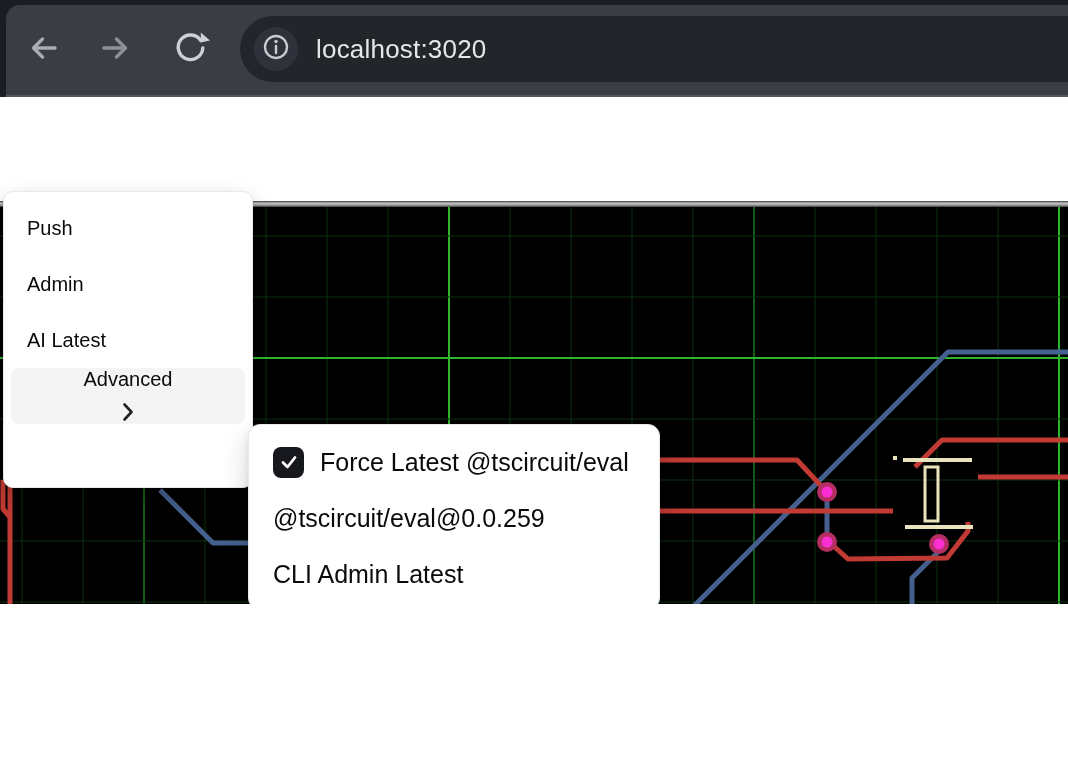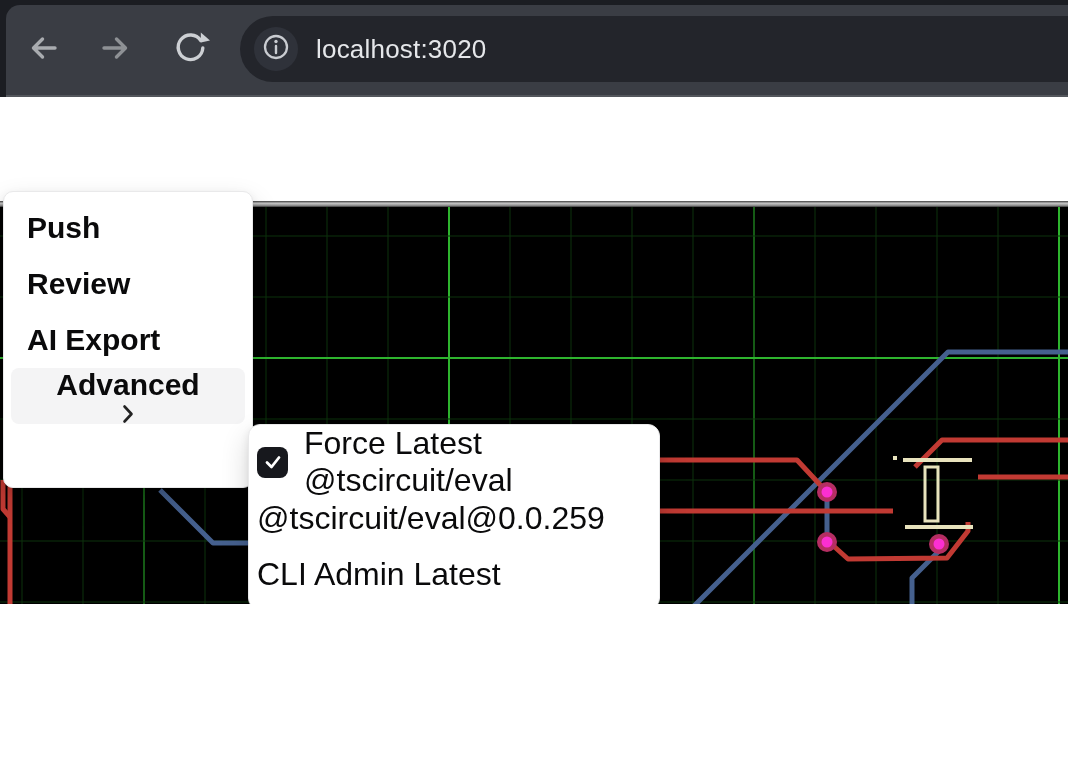--- a/index.html
+++ b/index.html
@@ -18,26 +18,26 @@
   .file-btn{position:absolute;left:40px;top:135px;font-size:25px;font-weight:700;color:#101113;}
 
   
   .pcb{position:absolute;left:0;top:201px;width:1068px;height:563px;background:#000;}
   .pcb-topbar{position:absolute;left:0;top:0;width:100%;height:6px;background:linear-gradient(#3f3f3f,#c4c4c4 38%,#969696 72%,#3a3a3a);}
   .pcb svg{position:absolute;left:0;top:0;}
 
   
   .panel{position:absolute;background:#fff;border:1px solid #e9e9ea;box-shadow:0 12px 28px rgba(0,0,0,.16),0 3px 8px rgba(0,0,0,.08);box-sizing:border-box;}
   .file-menu{left:3px;top:191px;width:250px;height:297px;border-radius:10px;padding:8px 0;z-index:20;}
-  .menu-item{height:56px;margin:0 7px;padding:0 16px;border-radius:8px;display:flex;align-items:center;justify-content:space-between;font-size:30px;color:#0a0a0b;font-weight:bold;}
+  .menu-item{height:56px;margin:0 7px;padding:0 16px;border-radius:8px;display:flex;align-items:center;justify-content:space-between;font-size:20px;color:#0a0a0b;}
   .menu-item.active{background:#f4f4f5;flex-direction:column;}
   .chev{display:flex;align-items:center;}
 
   .submenu{left:248px;top:424px;width:412px;height:186px;border-radius:12px;padding:9px 0;z-index:21;}
-  .submenu-item{height:56px;padding:0 8px;display:flex;align-items:center;font-size:32px;color:#0a0a0b;}
+  .submenu-item{height:56px;padding:0 24px;display:flex;align-items:center;font-size:25px;color:#0a0a0b;}
   .checkbox{width:31px;height:31px;border-radius:8px;background:#17181d;display:flex;align-items:center;justify-content:center;margin-right:16px;flex:0 0 auto;}
 </style>
 </head>
 <body>
 
 <div id="app">
 
   <div class="chrome">
     <div class="chrome-surface"></div>
 
@@ -149,24 +149,24 @@
         <circle cx="393" cy="537" r="5.5" fill="#fb2fd1"></circle>
       </svg>
     <div class="pcb-topbar"></div>
   </div>
 
   <div class="panel file-menu">
       <div class="menu-item">
         <span>Push</span>
       </div>
       <div class="menu-item">
-        <span>Review</span>
+        <span>Admin</span>
       </div>
       <div class="menu-item">
-        <span>AI Export</span>
+        <span>AI Latest</span>
       </div>
       <div class="menu-item active">
         <span>Advanced</span>
         <span class="chev">
           <svg width="12" height="24" viewBox="0 0 12 24">
             <path d="M2.5 4.5 L9.5 12 L2.5 19.5" fill="none" stroke="#222" stroke-width="2.6" stroke-linecap="round" stroke-linejoin="round"></path>
           </svg>
         </span>
       </div>
     </div>

